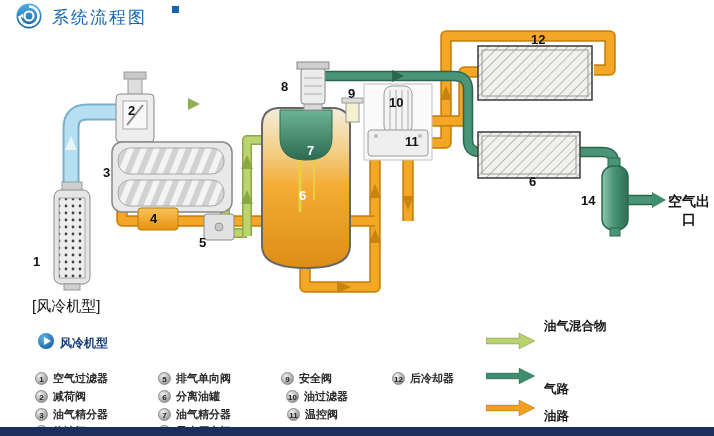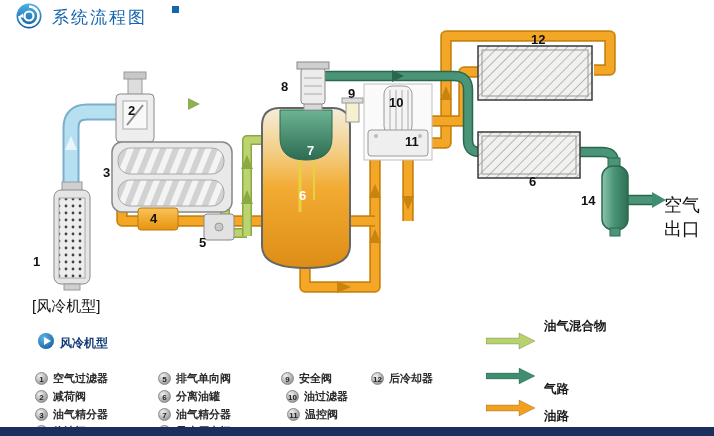--- a/index.html
+++ b/index.html
@@ -7,21 +7,21 @@
         font-family:"Liberation Sans","DejaVu Sans",sans-serif;}
   
   .header{position:absolute;left:0;top:0;width:714px;height:32px;background:#fff;}
   .logo{position:absolute;left:16px;top:3px;width:26px;height:26px;}
   .title{position:absolute;left:52px;top:6px;font-size:17px;font-weight:normal;color:#1565b0;letter-spacing:2px;}
   .title-square{position:absolute;left:172px;top:6px;width:7px;height:7px;background:#1565b0;}
   
   .diagram-svg{position:absolute;left:0;top:0;width:714px;height:436px;}
   .num{position:absolute;font-size:13px;font-weight:bold;color:#111;z-index:5;}
   .num.w{color:#fff;}
-  .outlet{position:absolute;left:664px;top:193px;font-size:18px;font-weight:400;color:#111;z-index:5;}
+  .outlet{position:absolute;left:664px;top:193px;font-size:14px;font-weight:700;color:#111;z-index:5;text-align:center;}
   
   .po,.pi{fill:none;stroke-linejoin:round;}
   .po.blue{stroke:#78b0cc;stroke-width:17px;} .pi.blue{stroke:#b6e0f2;stroke-width:13px;}
   .po.or{stroke:#c98410;stroke-width:11.5px;} .pi.or{stroke:#f4a726;stroke-width:8px;}
   .po.lg{stroke:#8aa844;stroke-width:10px;}  .pi.lg{stroke:#bcd46f;stroke-width:7px;}
   .po.tl{stroke:#2b664d;stroke-width:10.5px;}.pi.tl{stroke:#4a9478;stroke-width:7.5px;}
   
   .model-title{position:absolute;left:32px;top:297px;font-size:15px;font-weight:normal;color:#111;z-index:6;}
   .comp-row{position:absolute;left:38px;top:333px;height:16px;z-index:6;}
   .play-icon{position:absolute;left:0;top:0;width:16px;height:16px;border-radius:50%;
@@ -276,21 +276,21 @@
   <div class="item" style="left:158px;top:422px">
     <span class="badge">8</span><span class="ilabel">最小压力阀</span></div>
 
   <div class="item" style="left:281px;top:369px">
     <span class="badge">9</span><span class="ilabel">安全阀</span></div>
   <div class="item" style="left:286px;top:387px">
     <span class="badge">10</span><span class="ilabel">油过滤器</span></div>
   <div class="item" style="left:287px;top:405px">
     <span class="badge">11</span><span class="ilabel">温控阀</span></div>
 
-  <div class="item" style="left:371px;top:369px">
+  <div class="item" style="left:392px;top:369px">
     <span class="badge">12</span><span class="ilabel">后冷却器</span></div>
 
   <svg class="flow-row" style="left:486px;top:332px" width="52" height="18" viewBox="0 0 52 18">
     <polygon points="0,6 33,6 33,1 49,9 33,17 33,12 0,12" stroke="#00000033" fill="#b8d36c"></polygon>
   </svg>
   <span class="flow-label" style="left:544px;top:318px">油气混合物</span>
 
   <svg class="flow-row" style="left:486px;top:367px" width="52" height="18" viewBox="0 0 52 18">
     <polygon points="0,6 33,6 33,1 49,9 33,17 33,12 0,12" stroke="#00000033" fill="#3f8e6f"></polygon>
   </svg>

